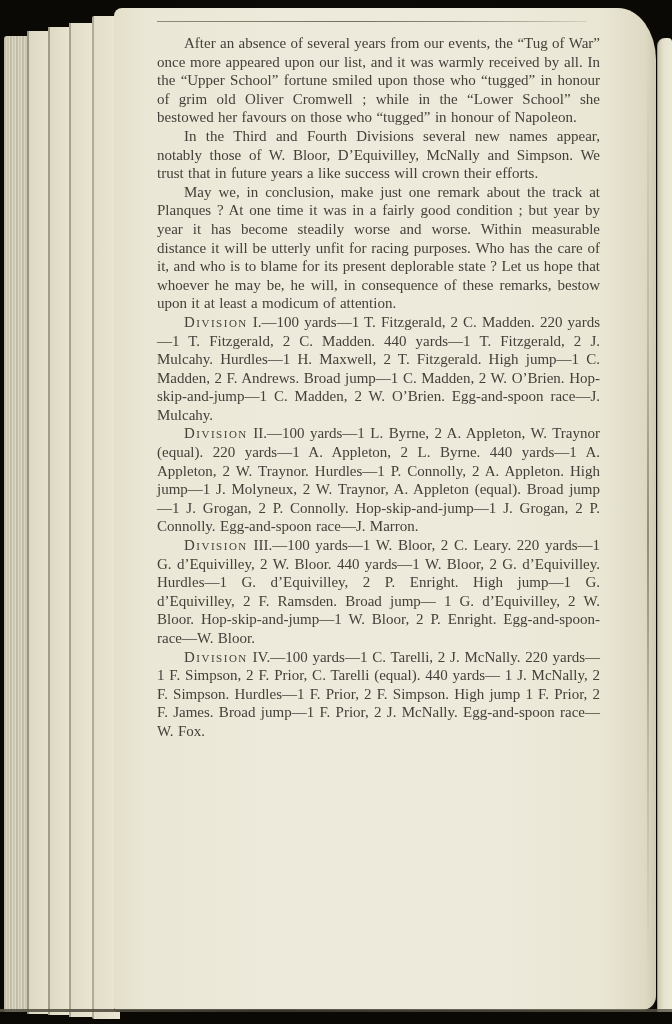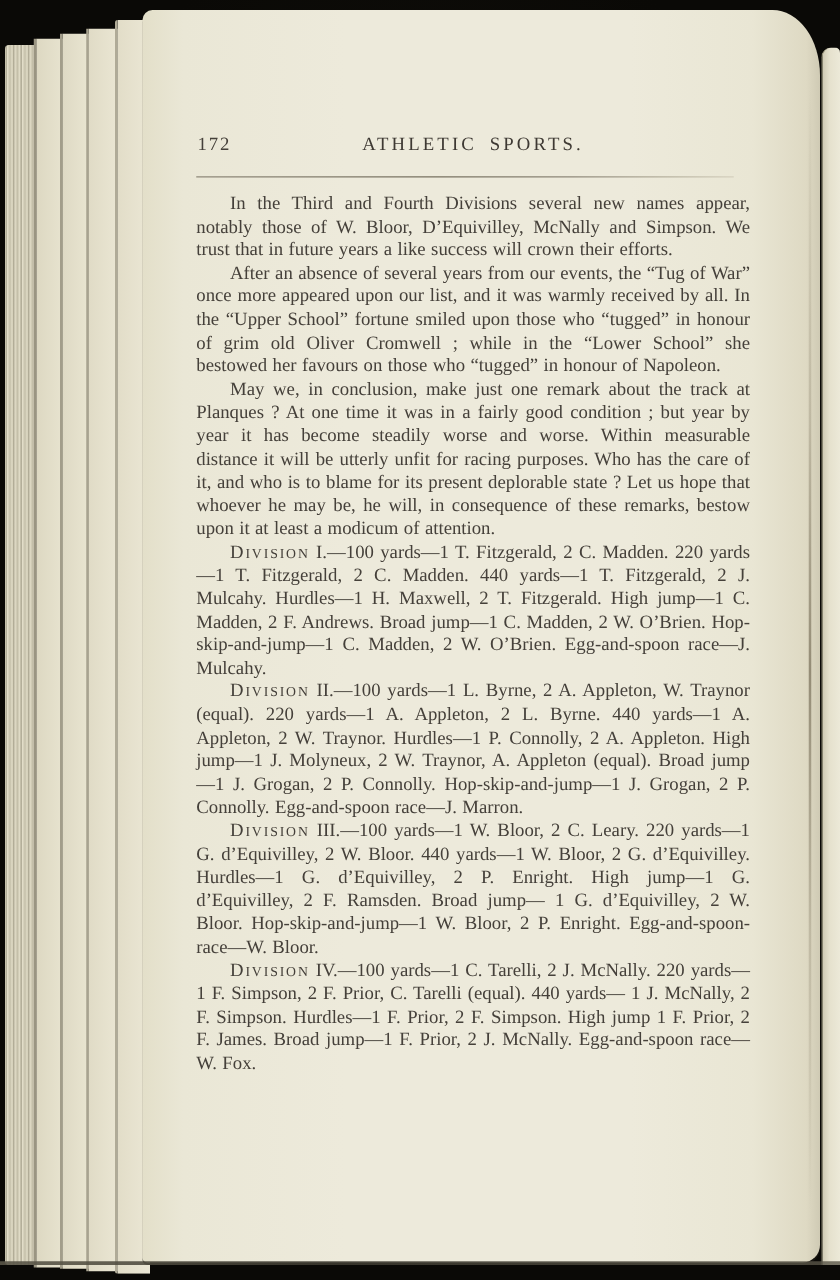--- a/index.html
+++ b/index.html
@@ -130,30 +130,26 @@
   <div class="edge-strip edge-band1"></div>
   <div class="edge-strip edge-band2"></div>
   <div class="edge-strip edge-band3"></div>
   <div class="edge-strip edge-band4"></div>
 
   <div class="facing-page"></div>
 
   <div class="page">
     <div class="content">
 
-      <div class="running-head">
-        <span class="folio">172</span>
-        <span class="head-title">ATHLETIC SPORTS.</span>
-      </div>
 
       <div class="head-rule"></div>
 
       <div class="body-text">
+        <p>After an absence of several years from our events, the “Tug of War” once more appeared upon our list, and it was warmly received by all.  In the “Upper School” fortune smiled upon those who “tugged” in honour of grim old Oliver Cromwell ; while in the “Lower School” she bestowed her favours on those who “tugged” in honour of Napoleon.</p>
         <p>In the Third and Fourth Divisions several new names appear, notably those of W. Bloor, D’Equivilley, McNally and Simpson. We trust that in future years a like success will crown their efforts.</p>
-        <p>After an absence of several years from our events, the “Tug of War” once more appeared upon our list, and it was warmly received by all.  In the “Upper School” fortune smiled upon those who “tugged” in honour of grim old Oliver Cromwell ; while in the “Lower School” she bestowed her favours on those who “tugged” in honour of Napoleon.</p>
         <p>May we, in conclusion, make just one remark about the track at Planques ?  At one time it was in a fairly good condition ; but year by year it has become steadily worse and worse.  Within measurable distance it will be utterly unfit for racing purposes. Who has the care of it, and who is to blame for its present deplorable state ?  Let us hope that whoever he may be, he will, in consequence of these remarks, bestow upon it at least a modicum of attention.</p>
 
         <p><span class="division-label">Division</span><span> I.—100 yards—1 T. Fitzgerald, 2 C. Madden.  220 yards—1 T. Fitzgerald, 2 C. Madden.  440 yards—1 T. Fitzgerald, 2 J. Mulcahy.  Hurdles—1 H. Maxwell, 2 T. Fitzgerald.  High jump—1 C. Madden, 2 F. Andrews.  Broad jump—1 C. Madden, 2 W. O’Brien.  Hop-skip-and-jump—1 C. Madden, 2 W. O’Brien. Egg-and-spoon race—J. Mulcahy.</span></p>
 
         <p><span class="division-label">Division</span><span> II.—100 yards—1 L. Byrne, 2 A. Appleton, W. Traynor (equal).  220 yards—1 A. Appleton, 2 L. Byrne.  440 yards—1 A. Appleton, 2 W. Traynor.  Hurdles—1 P. Connolly, 2 A. Appleton.  High jump—1 J. Molyneux, 2 W. Traynor, A. Appleton (equal).  Broad jump—1 J. Grogan, 2 P. Connolly.  Hop-skip-and-jump—1 J. Grogan, 2 P. Connolly.  Egg-and-spoon race—J. Marron.</span></p>
 
         <p><span class="division-label">Division</span><span> III.—100 yards—1 W. Bloor, 2 C. Leary.  220 yards—1 G. d’Equivilley, 2 W. Bloor.  440 yards—1 W. Bloor, 2 G. d’Equivilley.  Hurdles—1 G. d’Equivilley, 2 P. Enright. High jump—1 G. d’Equivilley, 2 F. Ramsden.  Broad jump— 1 G. d’Equivilley, 2 W. Bloor.  Hop-skip-and-jump—1 W. Bloor, 2 P. Enright.  Egg-and-spoon-race—W. Bloor.</span></p>
 
         <p><span class="division-label">Division</span><span> IV.—100 yards—1 C. Tarelli, 2 J. McNally.  220 yards—1 F. Simpson, 2 F. Prior, C. Tarelli (equal).  440 yards— 1 J. McNally, 2 F. Simpson.  Hurdles—1 F. Prior, 2 F. Simpson. High jump 1 F. Prior, 2 F. James.  Broad jump—1 F. Prior, 2 J. McNally. Egg-and-spoon race—W. Fox.</span></p>
       </div>

